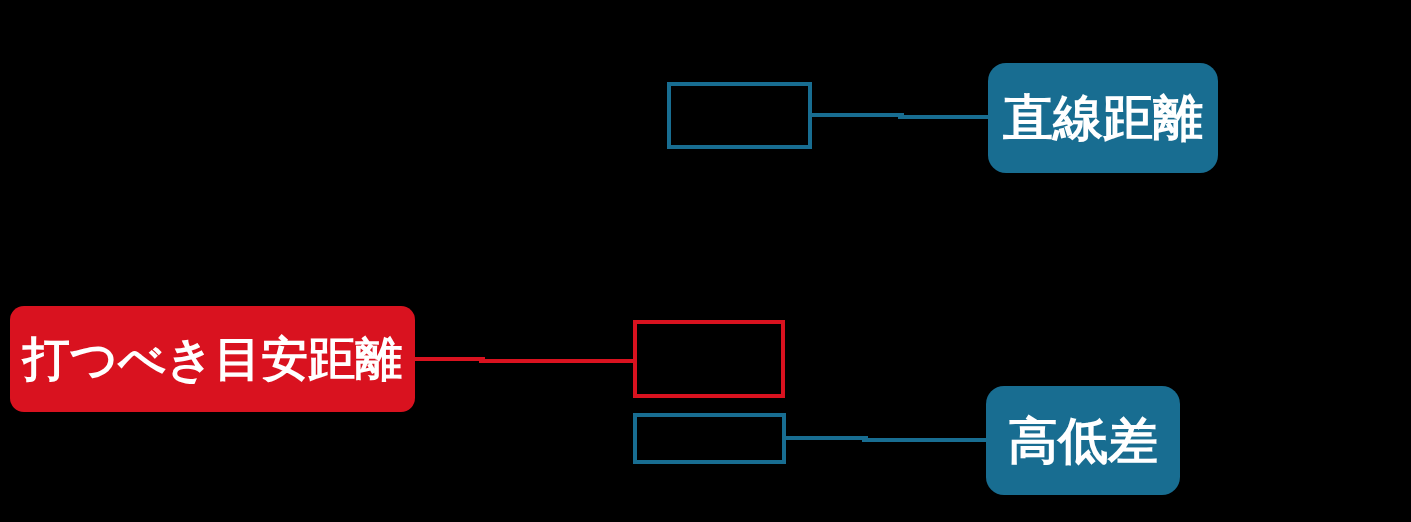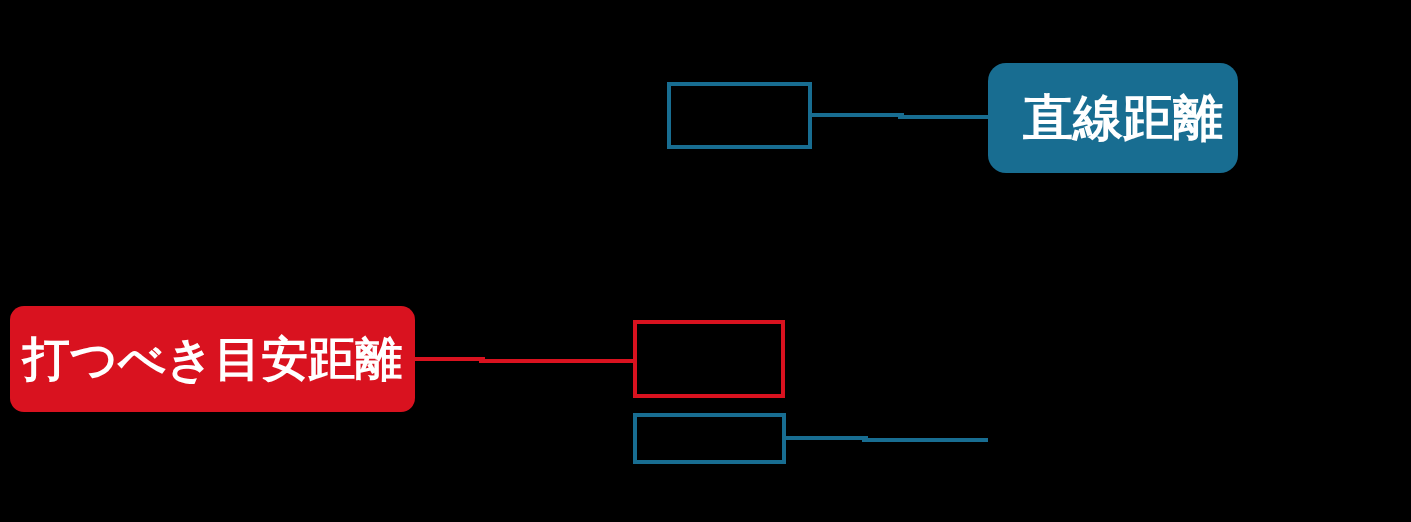--- a/index.html
+++ b/index.html
@@ -21,21 +21,21 @@
     position:absolute;
     display:flex;align-items:center;justify-content:center;
     color:var(--text);
     font-weight:700;
     line-height:1;
     white-space:nowrap;
   }
   .pill.teal{background:var(--teal);border-radius:18px;}
   .pill.red{background:var(--red);border-radius:14px;}
   .pill-target{left:10px;top:306px;width:405px;height:106px;font-size:47px;}
-  .pill-straight{left:988px;top:63px;width:230px;height:110px;font-size:50px;padding-left:20px;}
+  .pill-straight{left:988px;top:63px;width:230px;height:110px;font-size:50px;}
   .pill-elevation{left:986px;top:386px;width:194px;height:109px;font-size:50px;}
   
   .obox{position:absolute;background:transparent;box-sizing:border-box;}
   .obox.teal{border:4px solid var(--teal);}
   .obox.red{border:4px solid var(--red);}
   .obox-straight{left:667px;top:82px;width:145px;height:67px;}
   .obox-target{left:633px;top:320px;width:152px;height:78px;}
   .obox-elevation{left:633px;top:413px;width:153px;height:51px;}
   
   .seg{position:absolute;height:4px;}
@@ -69,14 +69,17 @@
   <div class="seg red segB1"></div>
   <div class="seg red segB2"></div>
 
   <div class="obox red obox-target"></div>
 
   <div class="obox teal obox-elevation"></div>
 
   <div class="seg teal segC1"></div>
   <div class="seg teal segC2"></div>
 
+  <div class="pill teal pill-elevation">
+    <span>高低差</span>
+  </div>
 
 </div>
 
 </body></html>

